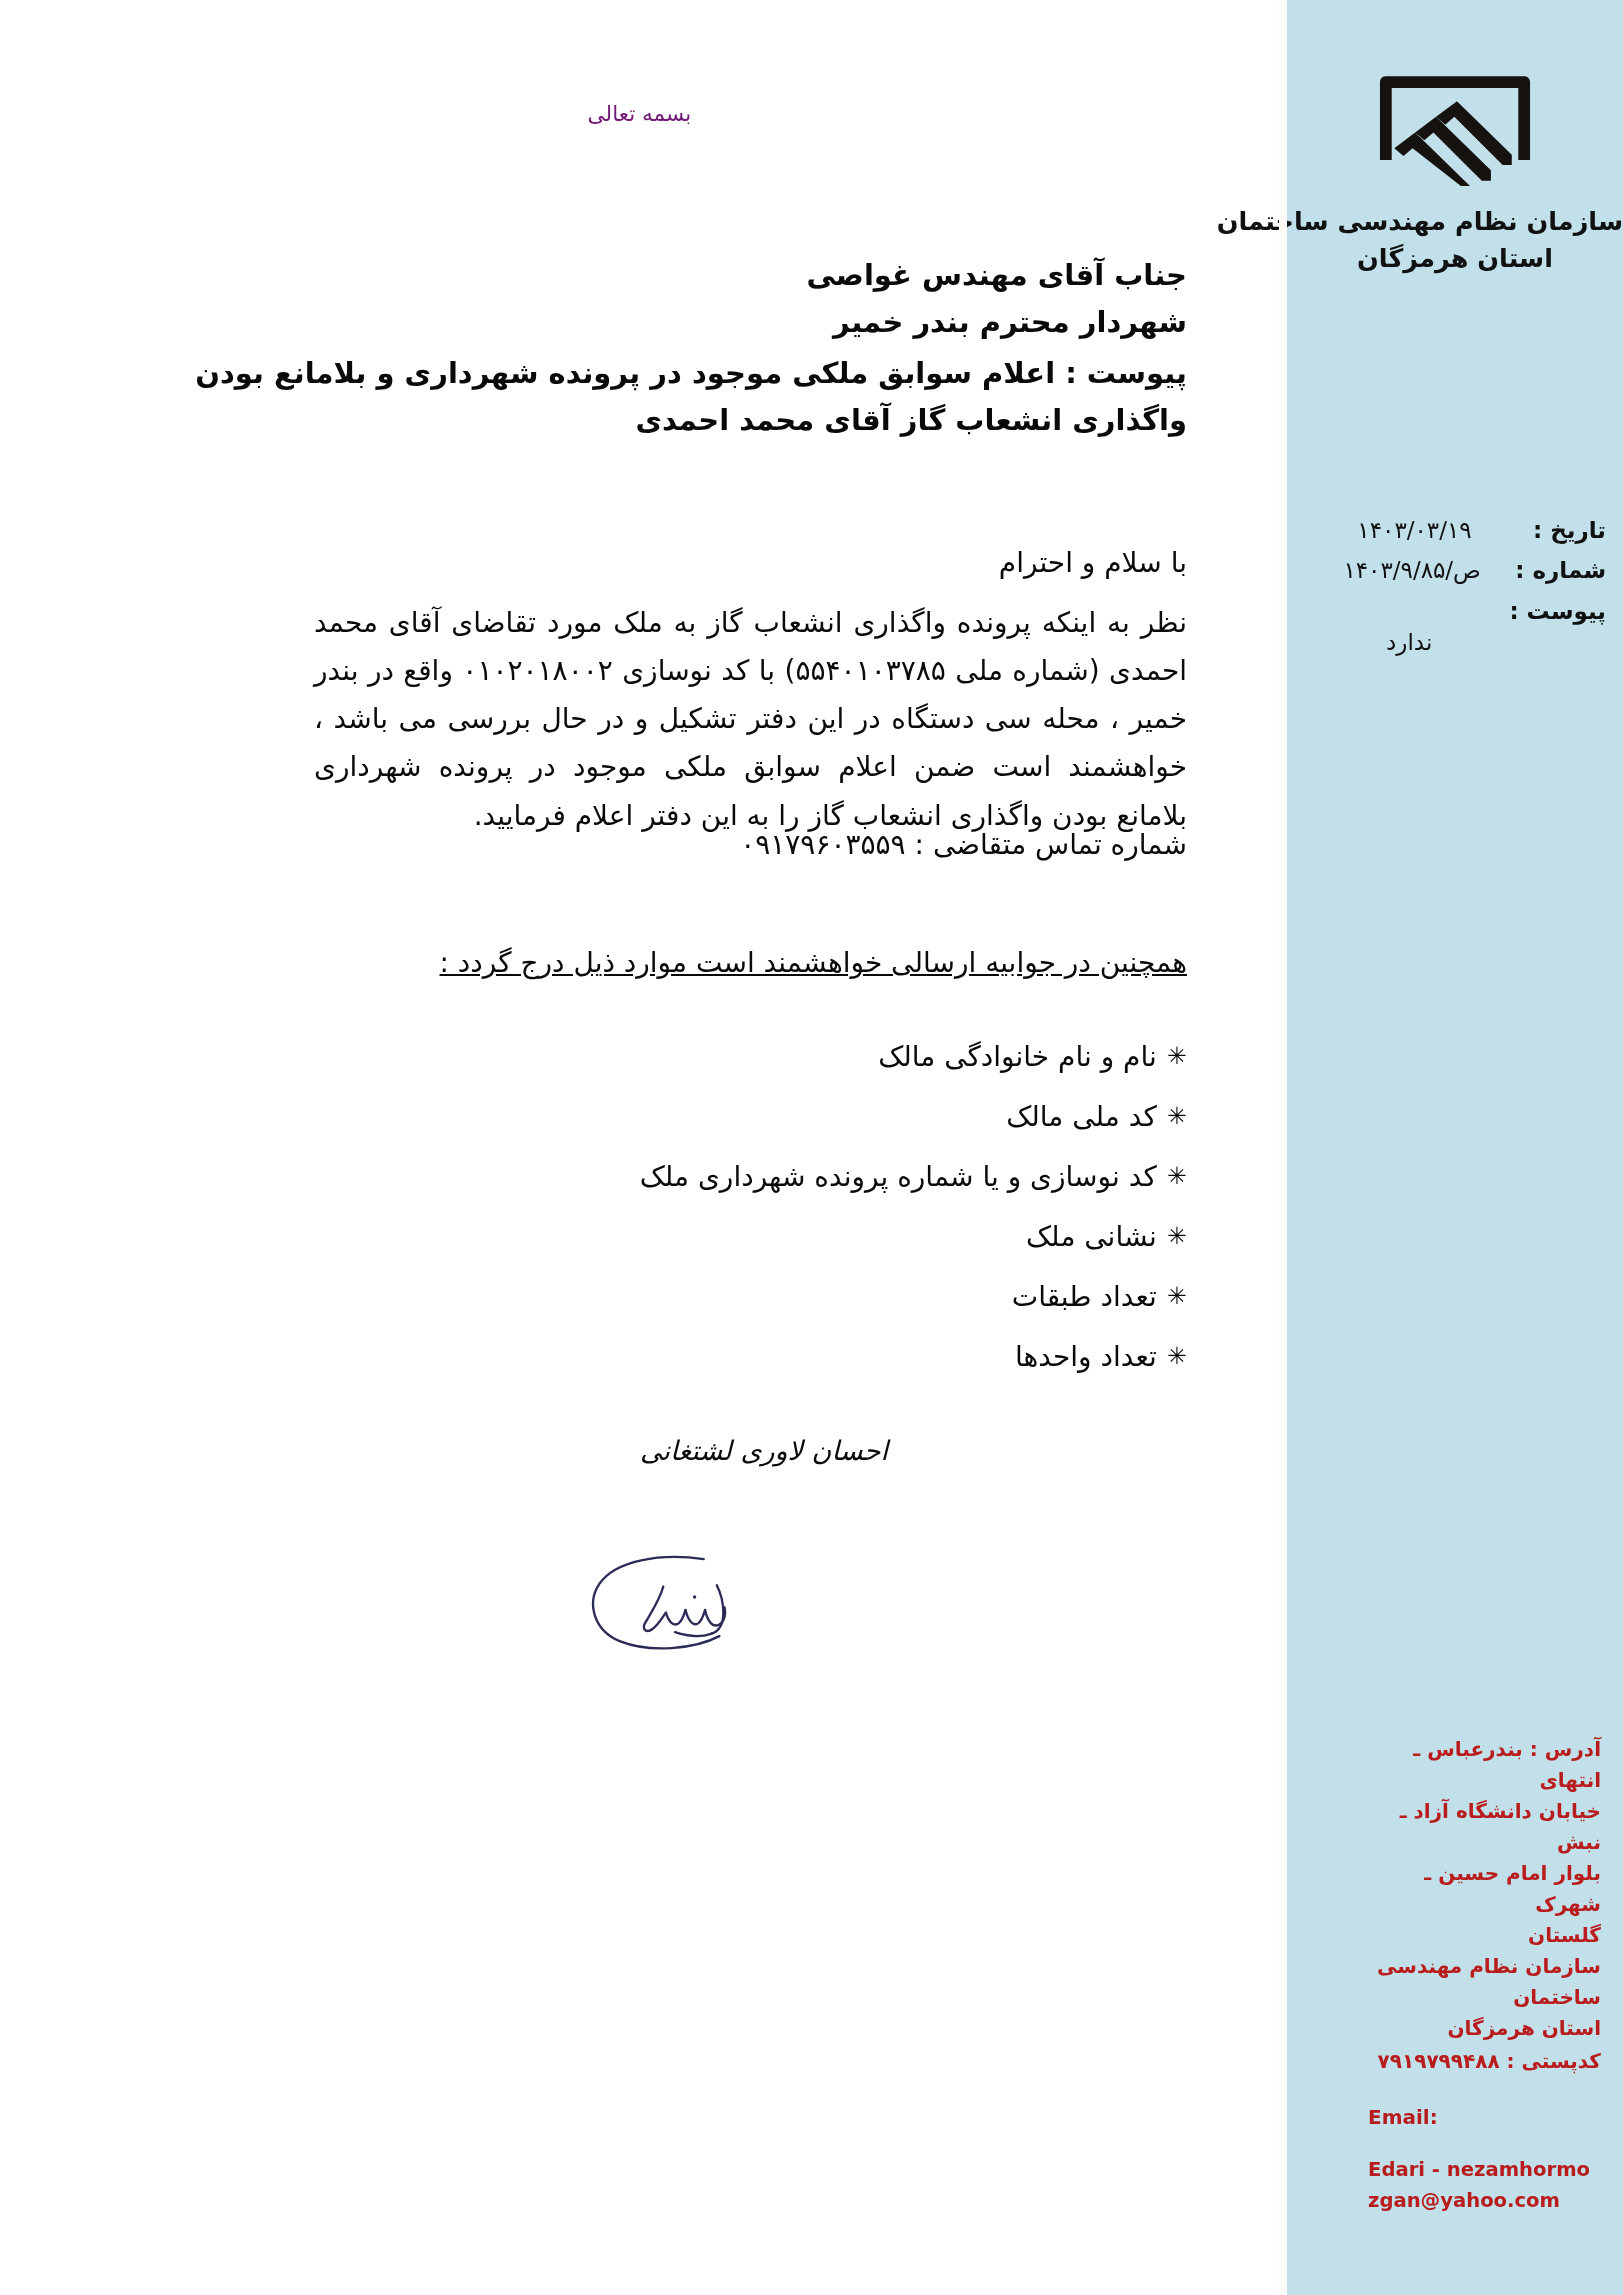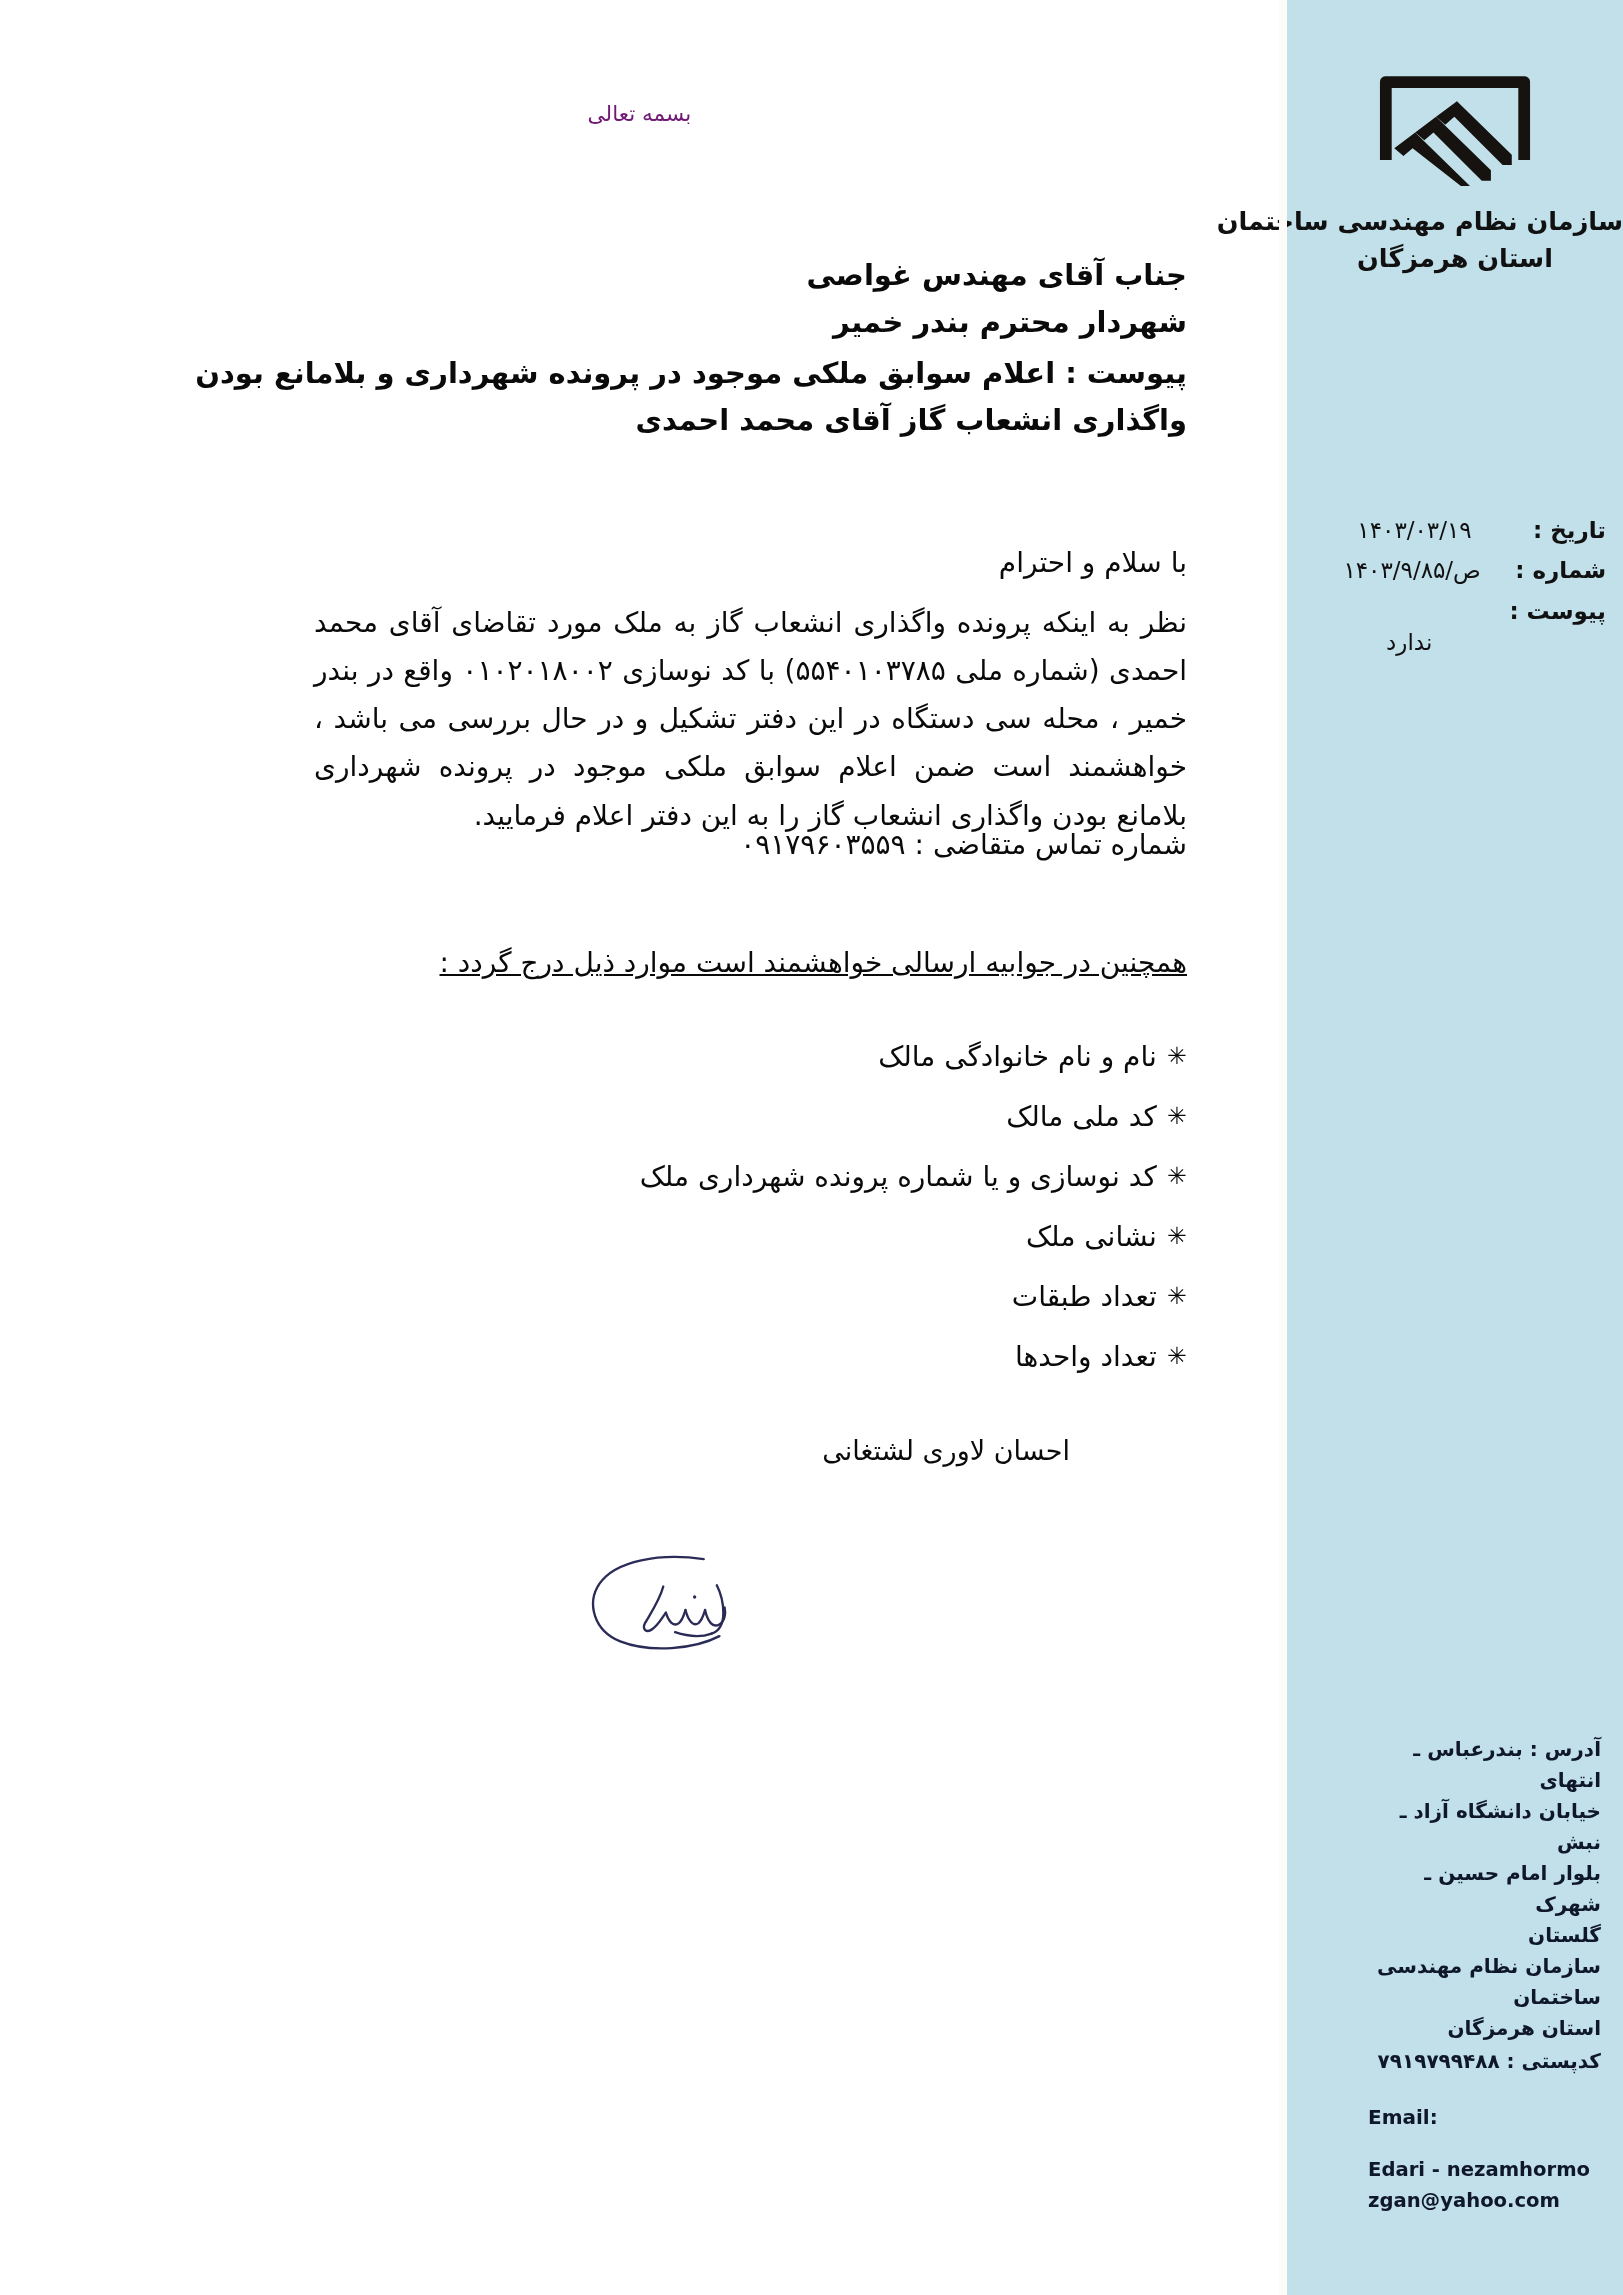--- a/index.html
+++ b/index.html
@@ -107,21 +107,21 @@
     bottom: 79px;
     right: 0;
     width: 272px;
     padding: 0 22px 0 17px;
     box-sizing: border-box;
     direction: rtl;
     text-align: right;
     font-weight: bold;
     font-size: 20px;
     line-height: 1.55;
-    color: #0f172a;
+    color: #b91c1c;
   }
   .footer-addr .addr-line { display: block; }
   .footer-postal { margin-top: 2.6px; }
   .footer-email-label {
     direction: ltr;
     text-align: left;
     margin-top: 25px;
     font-size: 20px;
     font-weight: bold;
   }
@@ -230,23 +230,24 @@
     line-height: 1;
     margin-left: 10.5px;
     color: #0a0a0a;
   }
 
   .signature-block {
     position: absolute;
     top: 1429px;
     right: 209px;
     left: 458px;
-    text-align: right;
+    text-align: center;
     font-size: 27px;
     line-height: 1.62;
+    font-style: italic;
   }
   .signature-block .sig-line { display: block; }
 
   .signature-img {
     position: absolute;
     top: 1550px;
     left: 582px;
     width: 190px;
     height: 124px;
   }

